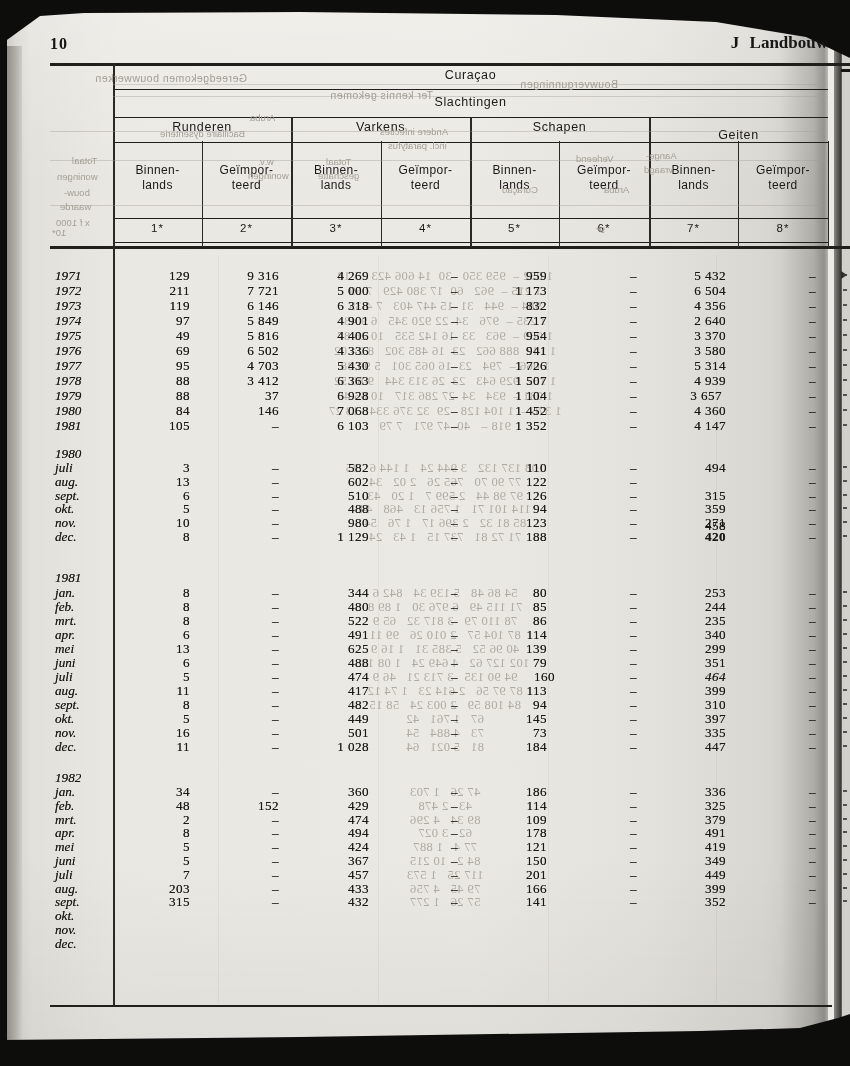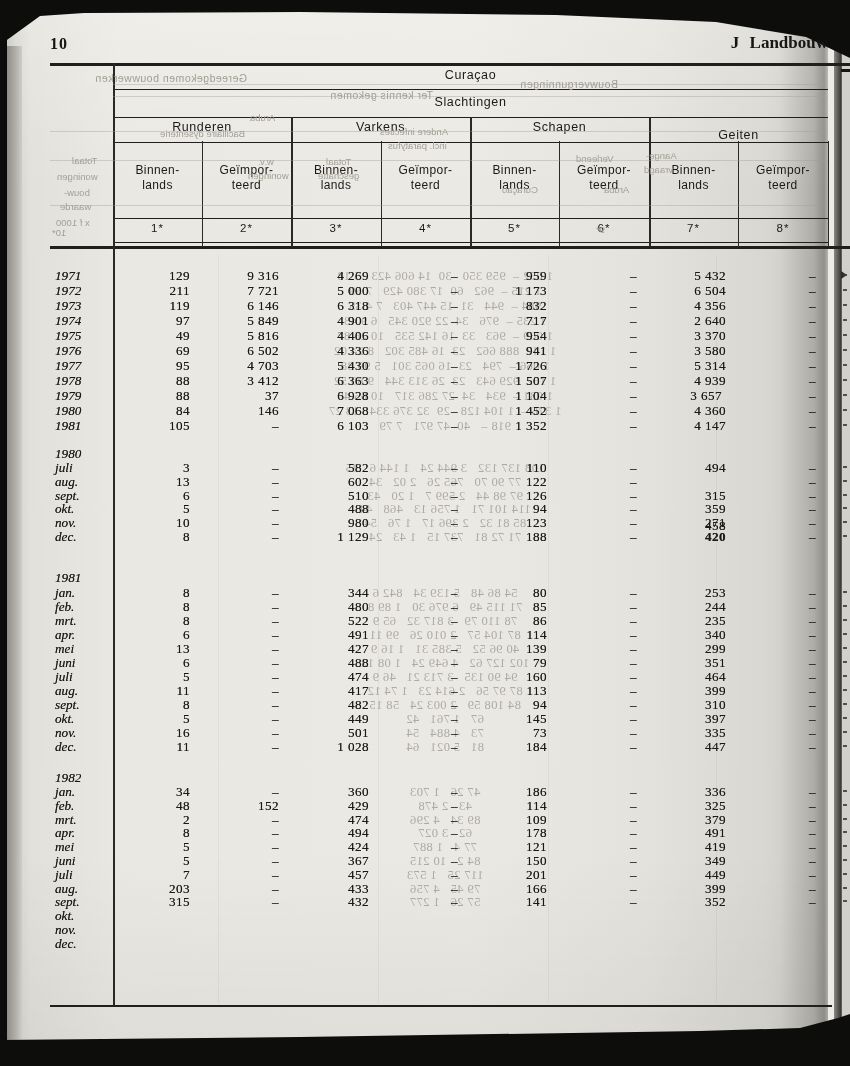--- a/index.html
+++ b/index.html
@@ -346,21 +346,21 @@
       <div class="abs cell" style="left: 383px; top: 627px; width: 75px;">–</div>
       <div class="abs cell" style="left: 472px; top: 627px; width: 75px;">114</div>
       <div class="abs cell" style="left: 561px; top: 627px; width: 76px;">–</div>
       <div class="abs cell" style="left: 651px; top: 627px; width: 75px;">340</div>
       <div class="abs cell" style="left: 740px; top: 627px; width: 76px;">–</div>
       <div class="abs np-dash" style="left: 843px; top: 633px;"></div>
       <div class="abs stub" style="left: 55px; top: 641px; width: 56px;">mei</div>
       <div class="abs grow" style="top: 642px;">40 96 52   5 385 31   1 16 9</div>
       <div class="abs cell" style="left: 115px; top: 641px; width: 75px;">13</div>
       <div class="abs cell" style="left: 204px; top: 641px; width: 75px;">–</div>
-      <div class="abs cell" style="left: 293px; top: 641px; width: 76px;">427</div>
+      <div class="abs cell" style="left: 293px; top: 641px; width: 76px;">625</div>
       <div class="abs cell" style="left: 383px; top: 641px; width: 75px;">–</div>
       <div class="abs cell" style="left: 472px; top: 641px; width: 75px;">139</div>
       <div class="abs cell" style="left: 561px; top: 641px; width: 76px;">–</div>
       <div class="abs cell" style="left: 651px; top: 641px; width: 75px;">299</div>
       <div class="abs cell" style="left: 740px; top: 641px; width: 76px;">–</div>
       <div class="abs np-dash" style="left: 843px; top: 647px;"></div>
       <div class="abs stub" style="left: 55px; top: 655px; width: 56px;">juni</div>
       <div class="abs grow" style="top: 656px;">102 127 62   4 649 24   1 08 12</div>
       <div class="abs cell" style="left: 115px; top: 655px; width: 75px;">6</div>
       <div class="abs cell" style="left: 204px; top: 655px; width: 75px;">–</div>
@@ -370,23 +370,23 @@
       <div class="abs cell" style="left: 561px; top: 655px; width: 76px;">–</div>
       <div class="abs cell" style="left: 651px; top: 655px; width: 75px;">351</div>
       <div class="abs cell" style="left: 740px; top: 655px; width: 76px;">–</div>
       <div class="abs np-dash" style="left: 843px; top: 661px;"></div>
       <div class="abs stub" style="left: 55px; top: 669px; width: 56px;">juli</div>
       <div class="abs grow" style="top: 670px;">94 90 135   3 713 21   46 9</div>
       <div class="abs cell" style="left: 115px; top: 669px; width: 75px;">5</div>
       <div class="abs cell" style="left: 204px; top: 669px; width: 75px;">–</div>
       <div class="abs cell" style="left: 293px; top: 669px; width: 76px;">474</div>
       <div class="abs cell" style="left: 383px; top: 669px; width: 75px;">–</div>
-      <div class="abs cell" style="left: 472px; top: 669px; width: 75px;">160</div>
+      <div class="abs cell" style="left: 472px; top: 669px; width: 75px; padding-left: 8px;">160</div>
       <div class="abs cell" style="left: 561px; top: 669px; width: 76px;">–</div>
-      <div class="abs cell" style="left: 651px; top: 669px; width: 75px;">464</div>
+      <div class="abs cell" style="left: 651px; top: 669px; width: 75px; font-style: italic;">464</div>
       <div class="abs cell" style="left: 740px; top: 669px; width: 76px;">–</div>
       <div class="abs np-dash" style="left: 843px; top: 675px;"></div>
       <div class="abs stub" style="left: 55px; top: 683px; width: 56px;">aug.</div>
       <div class="abs grow" style="top: 684px;">87 97 56   2 614 23   1 74 12</div>
       <div class="abs cell" style="left: 115px; top: 683px; width: 75px;">11</div>
       <div class="abs cell" style="left: 204px; top: 683px; width: 75px;">–</div>
       <div class="abs cell" style="left: 293px; top: 683px; width: 76px;">417</div>
       <div class="abs cell" style="left: 383px; top: 683px; width: 75px;">–</div>
       <div class="abs cell" style="left: 472px; top: 683px; width: 75px;">113</div>
       <div class="abs cell" style="left: 561px; top: 683px; width: 76px;">–</div>

